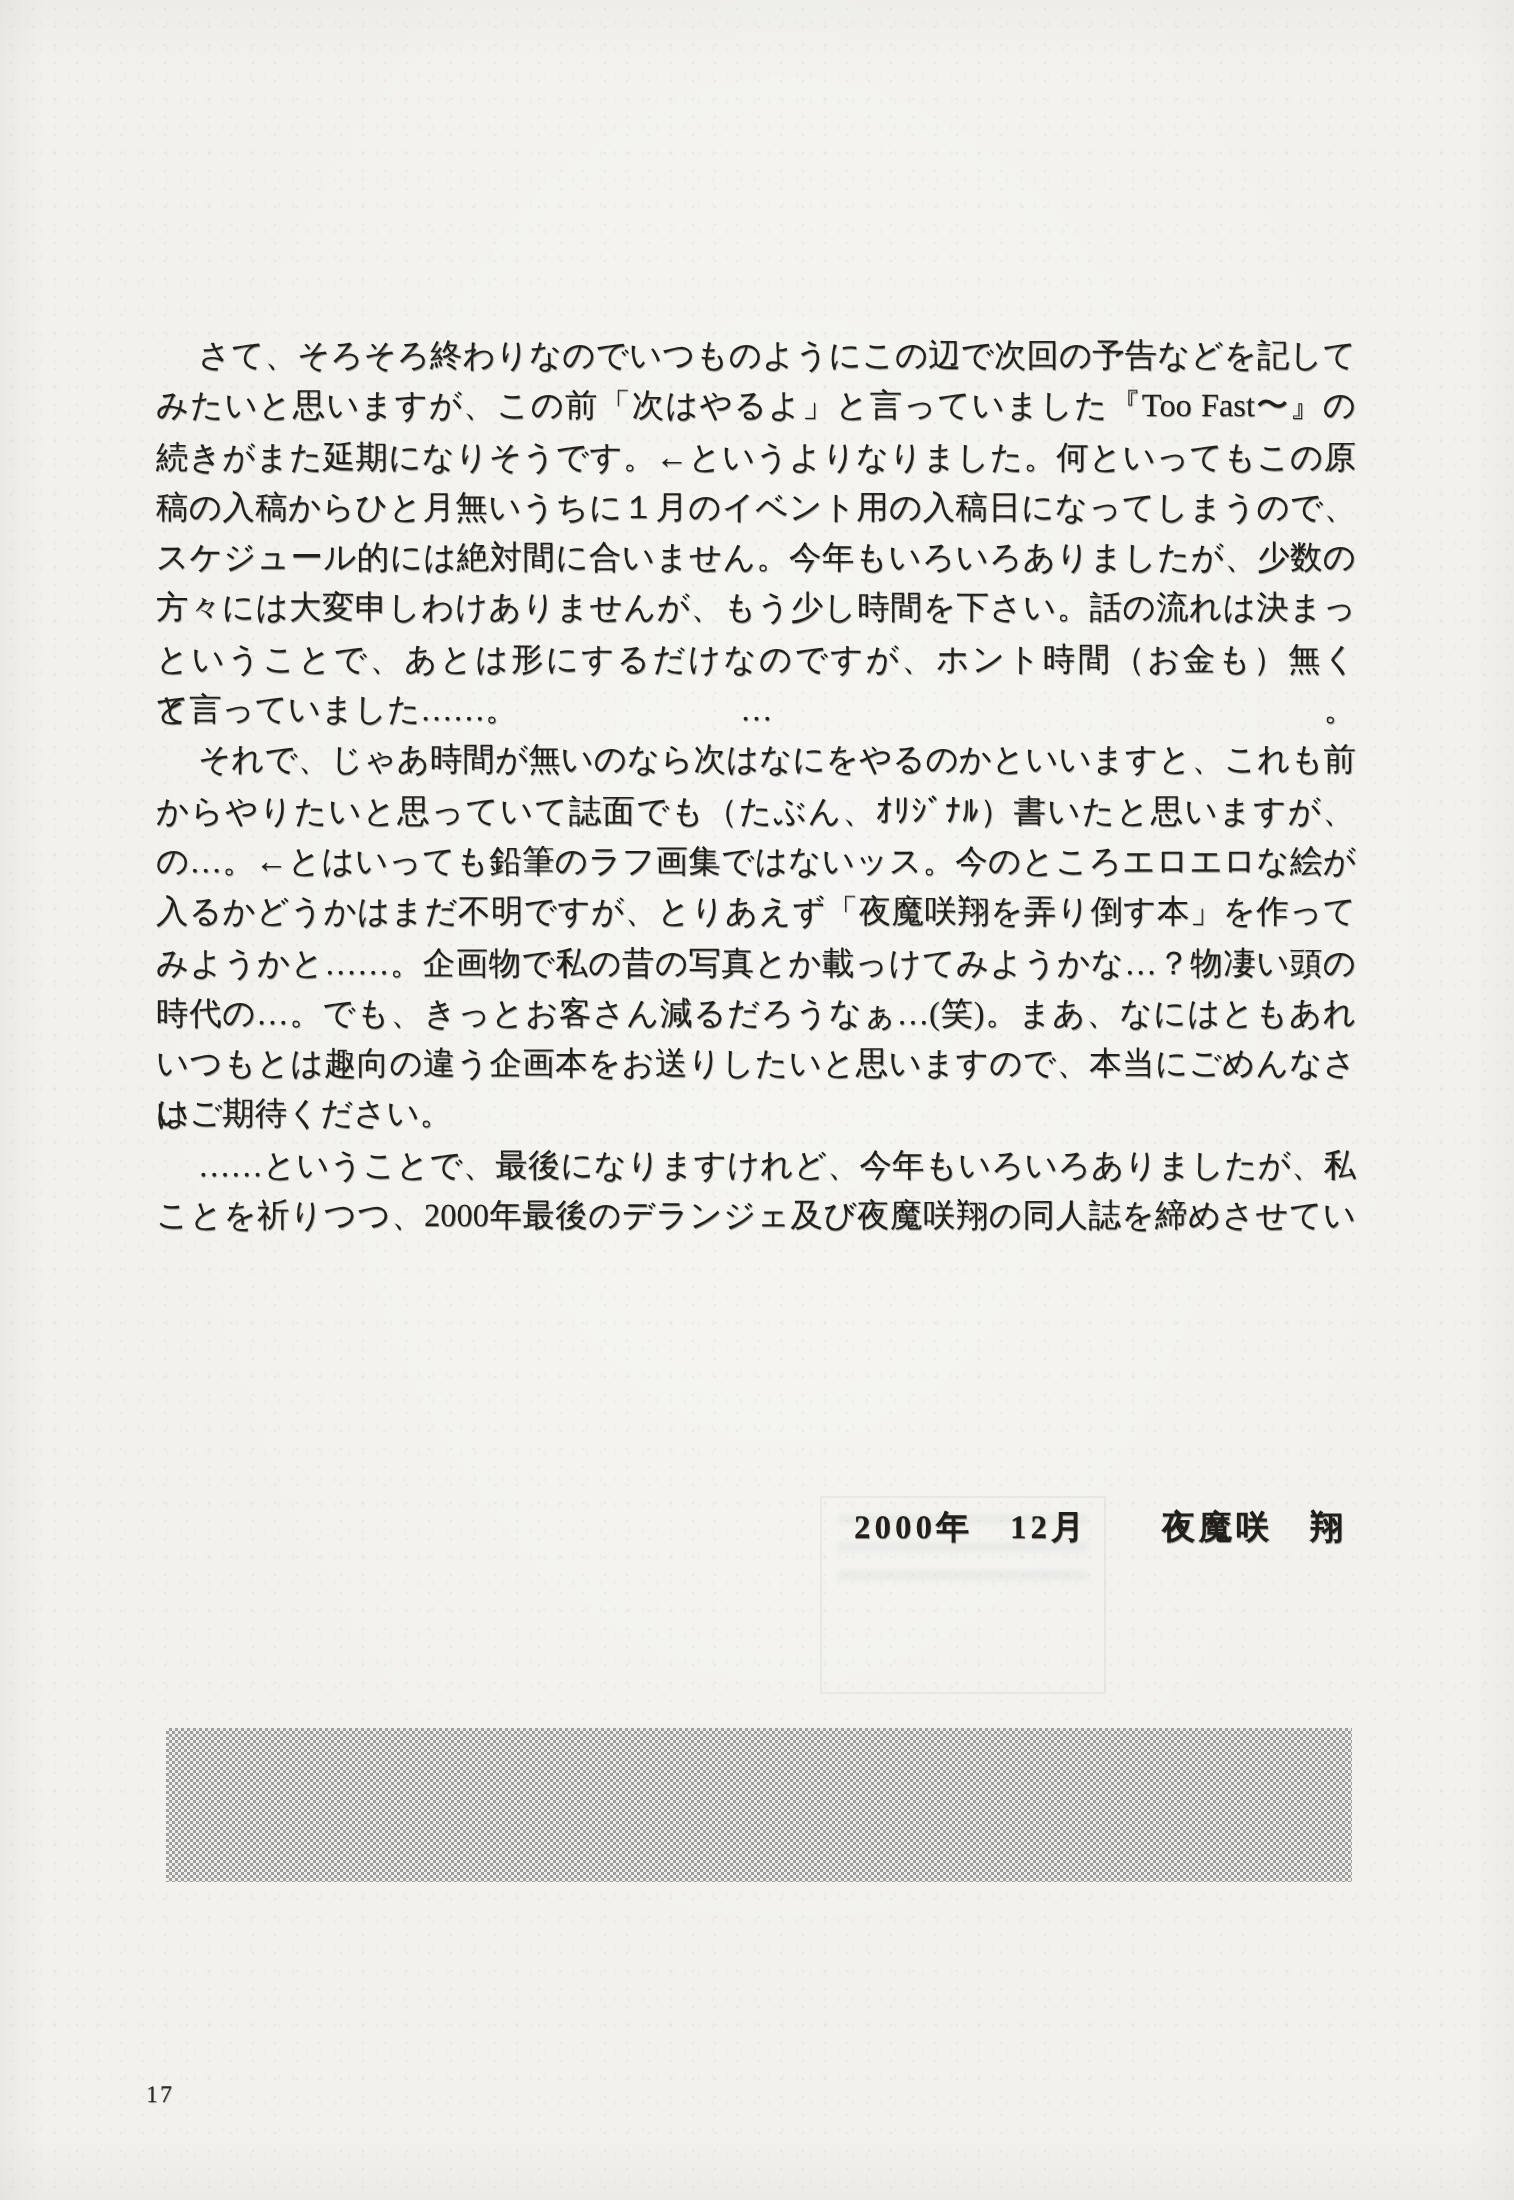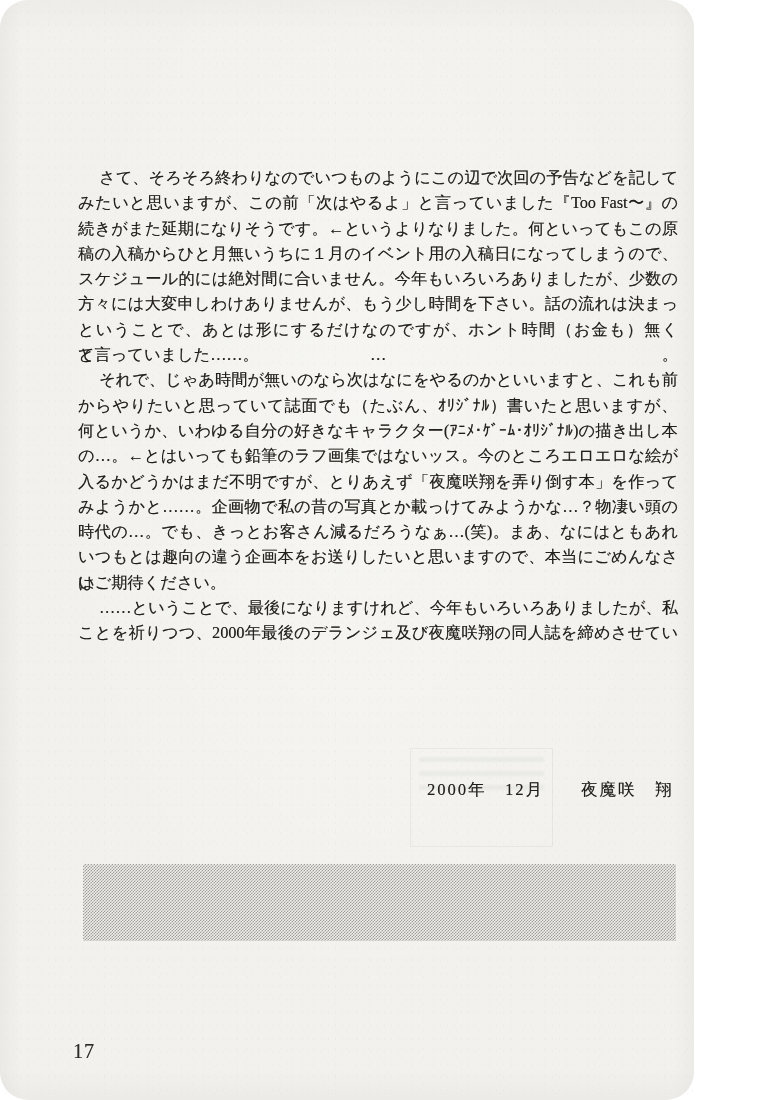--- a/index.html
+++ b/index.html
@@ -3,27 +3,26 @@
 <meta charset="utf-8">
 <style>
   html, body { margin: 0; padding: 0; }
   body {
     width: 757px; height: 1100px;
     font-family: "Liberation Serif", "DejaVu Serif", serif;
     overflow: hidden;
   }
   .page {
     position: relative;
-    width: 694px; height: 1100px;
+    width: 757px; height: 1100px;
     background-color: #f2f1ed;
     background-image:
       radial-gradient(ellipse at 52% 40%, rgba(255,255,255,0.35), rgba(255,255,255,0) 62%),
       linear-gradient(90deg, rgba(90,88,80,0.05), rgba(0,0,0,0) 3%, rgba(0,0,0,0) 97%, rgba(90,88,80,0.04)),
       linear-gradient(180deg, rgba(90,88,80,0.03), rgba(0,0,0,0) 3%, rgba(0,0,0,0) 97%, rgba(90,88,80,0.04));
-    border-radius: 28px;
   }
   
   .texture {
     position: absolute; inset: 0;
     background-image:
       radial-gradient(rgba(186,182,172,0.28) 0.6px, transparent 1px),
       radial-gradient(rgba(208,204,194,0.22) 0.6px, transparent 1px);
     background-size: 11px 9px, 7px 13px;
     background-position: 0 0, 3px 5px;
     opacity: 0.55;
@@ -42,26 +41,27 @@
     text-align: justify;
     text-align-last: justify;
     text-justify: inter-character;
     height: 25.3px;
     overflow: visible;
   }
   .line.indent { text-indent: 21px; }
   .line.para-end { text-align-last: left; }
   .signature {
     position: absolute;
-    left: 427px; top: 779px;
+    left: 427px; top: 753px;
     font-size: 16.5px;
     letter-spacing: 2px;
     color: #221f1b;
     text-shadow: 0.3px 0.3px 0.45px rgba(45,42,36,0.55);
     white-space: pre;
+    font-weight: bold;
   }
   
   .ghost-box {
     position: absolute;
     left: 410px; top: 748px;
     width: 141px; height: 97px;
     border: 1px solid rgba(125,138,128,0.10);
     pointer-events: none;
   }
   .ghost-box .streak {
@@ -83,21 +83,21 @@
       linear-gradient(45deg, #9d9d9b 25%, transparent 25%, transparent 75%, #9d9d9b 75%),
       linear-gradient(45deg, #9d9d9b 25%, transparent 25%, transparent 75%, #9d9d9b 75%);
     background-size: 3px 3px;
     background-position: 0 0, 1.5px 1.5px;
     box-shadow: 0 0 0 2px rgba(242,241,237,0.9);
     filter: blur(0.15px);
   }
   .page-number {
     position: absolute;
     left: 73px; top: 1040px;
-    font-size: 20px;
+    font-size: 12px;
     letter-spacing: 1px;
     color: #2c2a26;
     text-shadow: 0.3px 0.3px 0.4px rgba(45,42,36,0.5);
   }
 </style>
 </head>
 <body>
 
 <div class="page">
   <div class="texture"></div>
@@ -112,21 +112,20 @@
       <div class="line indent">さて、そろそろ終わりなのでいつものようにこの辺で次回の予告などを記して</div>
       <div class="line">みたいと思いますが、この前「次はやるよ」と言っていました『Too Fast〜』の</div>
       <div class="line">続きがまた延期になりそうです。←というよりなりました。何といってもこの原</div>
       <div class="line">稿の入稿からひと月無いうちに１月のイベント用の入稿日になってしまうので、</div>
       <div class="line">スケジュール的には絶対間に合いません。今年もいろいろありましたが、少数の</div>
       <div class="line">方々には大変申しわけありませんが、もう少し時間を下さい。話の流れは決まっ</div>
       <div class="line">ということで、あとは形にするだけなのですが、ホント時間（お金も）無くて…。</div>
       <div class="line para-end">と言っていました……。</div>
       <div class="line indent">それで、じゃあ時間が無いのなら次はなにをやるのかといいますと、これも前</div>
       <div class="line">からやりたいと思っていて誌面でも（たぶん、ｵﾘｼﾞﾅﾙ）書いたと思いますが、</div>
-      <div class="line">何というか、いわゆる自分の好きなキャラクター(ｱﾆﾒ･ｹﾞｰﾑ･ｵﾘｼﾞﾅﾙ)の描き出し本</div>
       <div class="line">の…。←とはいっても鉛筆のラフ画集ではないッス。今のところエロエロな絵が</div>
       <div class="line">入るかどうかはまだ不明ですが、とりあえず「夜魔咲翔を弄り倒す本」を作って</div>
       <div class="line">みようかと……。企画物で私の昔の写真とか載っけてみようかな…？物凄い頭の</div>
       <div class="line">時代の…。でも、きっとお客さん減るだろうなぁ…(笑)。まあ、なにはともあれ</div>
       <div class="line">いつもとは趣向の違う企画本をお送りしたいと思いますので、本当にごめんなさい</div>
       <div class="line para-end">はご期待ください。</div>
       <div class="line indent">……ということで、最後になりますけれど、今年もいろいろありましたが、私</div>
       <div class="line">ことを祈りつつ、2000年最後のデランジェ及び夜魔咲翔の同人誌を締めさせてい</div>
     </div>
 

